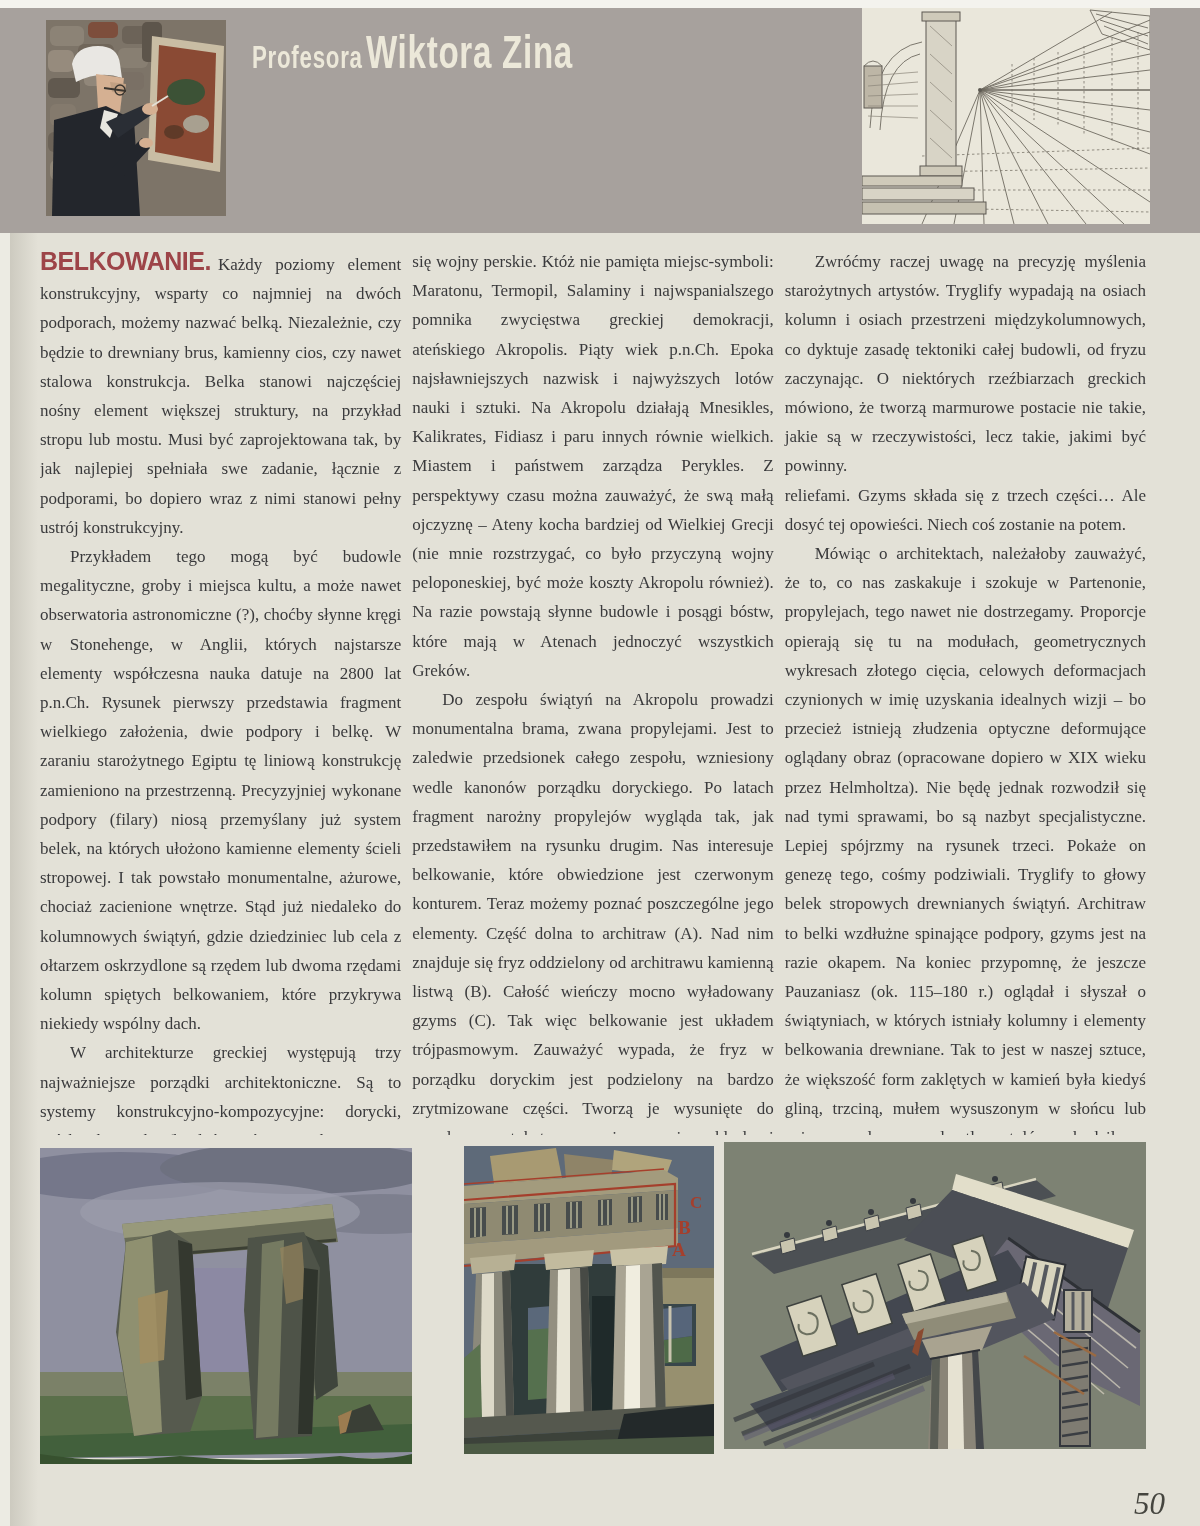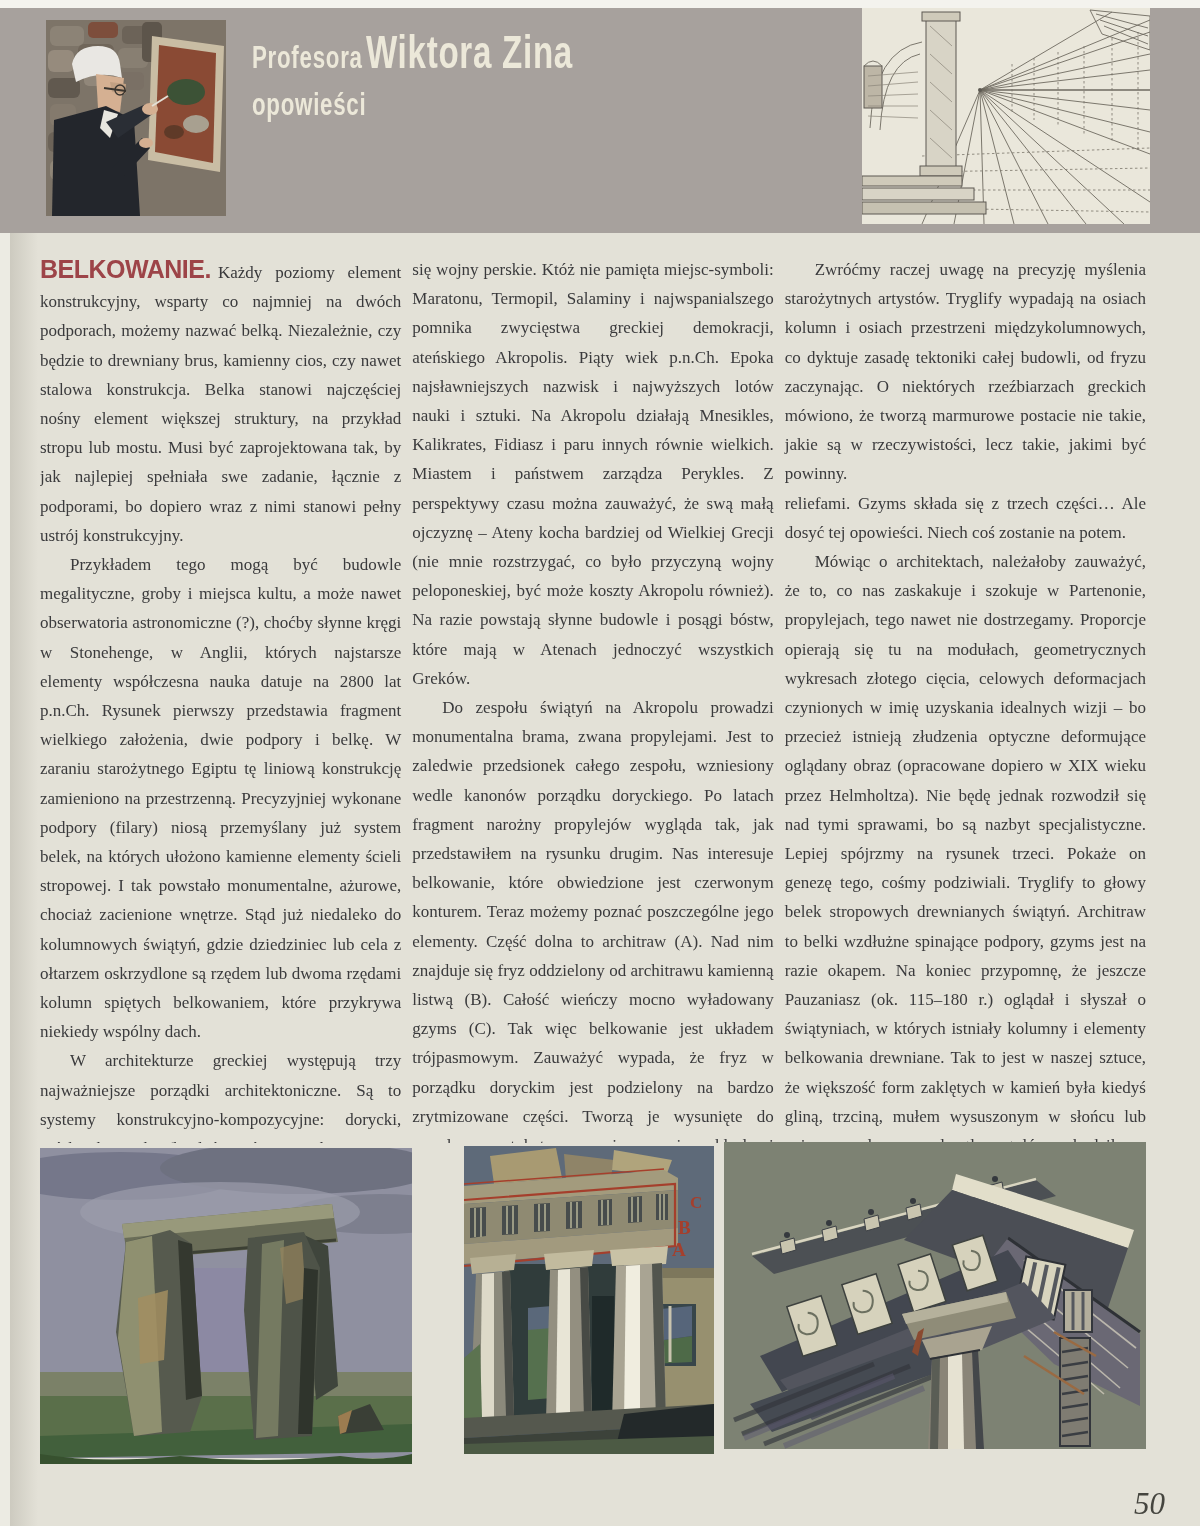--- a/index.html
+++ b/index.html
@@ -18,21 +18,21 @@
          font-family:"Liberation Sans", sans-serif;font-weight:bold;}
   .cond{display:inline-block;transform:scaleX(.72);transform-origin:0 60%;white-space:nowrap;}
   .t1{height:56px;line-height:56px;}
   .t-small{font-size:31px;letter-spacing:1px;}
   .t-large{font-size:46px;letter-spacing:1px;}
   .t2{font-size:31px;height:50px;line-height:50px;letter-spacing:1px;}
   .drawingpanel{position:absolute;left:862px;top:0px;width:288px;height:218px;background:#eae7db;}
 
   
   .article{position:absolute;left:40px;top:247px;width:1106px;height:888px;overflow:hidden;
-           display:flex;gap:11px;z-index:3;margin-top:8px;}
+           display:flex;gap:11px;z-index:3;}
   .col{flex:1 1 0;min-width:0;}
   .p{margin:0;text-align:justify;font-size:17px;line-height:29.2px;color:#3a3a3c;
      text-justify:inter-word;}
   .p.indent{text-indent:30px;}
   .lede{font-family:"Liberation Sans", sans-serif;font-weight:bold;font-size:25px;
         letter-spacing:-0.5px;color:#9d4448;margin-right:7px;}
 
   
   .fig{position:absolute;z-index:3;}
   #fig1{left:40px;top:1148px;width:372px;height:316px;}
@@ -92,21 +92,20 @@
       <polygon points="66,148 96,118 104,128 78,156" fill="#23262c"></polygon>
       <ellipse cx="100" cy="123" rx="7" ry="5" fill="#d5b092"></ellipse>
     </svg>
   </div>
 
   <div class="titleblock">
     <div class="t1">
       <span class="cond"><span class="t-small">Profesora</span>
       <span class="t-large">Wiktora Zina</span></span>
     </div>
-    <div class="t2"><span class="cond">opowieści</span></div>
   </div>
 
   <div class="drawingpanel">
     <svg viewBox="0 0 288 218">
       <rect width="288" height="218" fill="#eae7db"></rect>
 
       <g class="sketch">
         <line x1="118" y1="84" x2="288" y2="84" stroke-width="1.3"></line>
         <line x1="118" y1="84" x2="288" y2="26"></line>
         <line x1="118" y1="84" x2="288" y2="48"></line>

